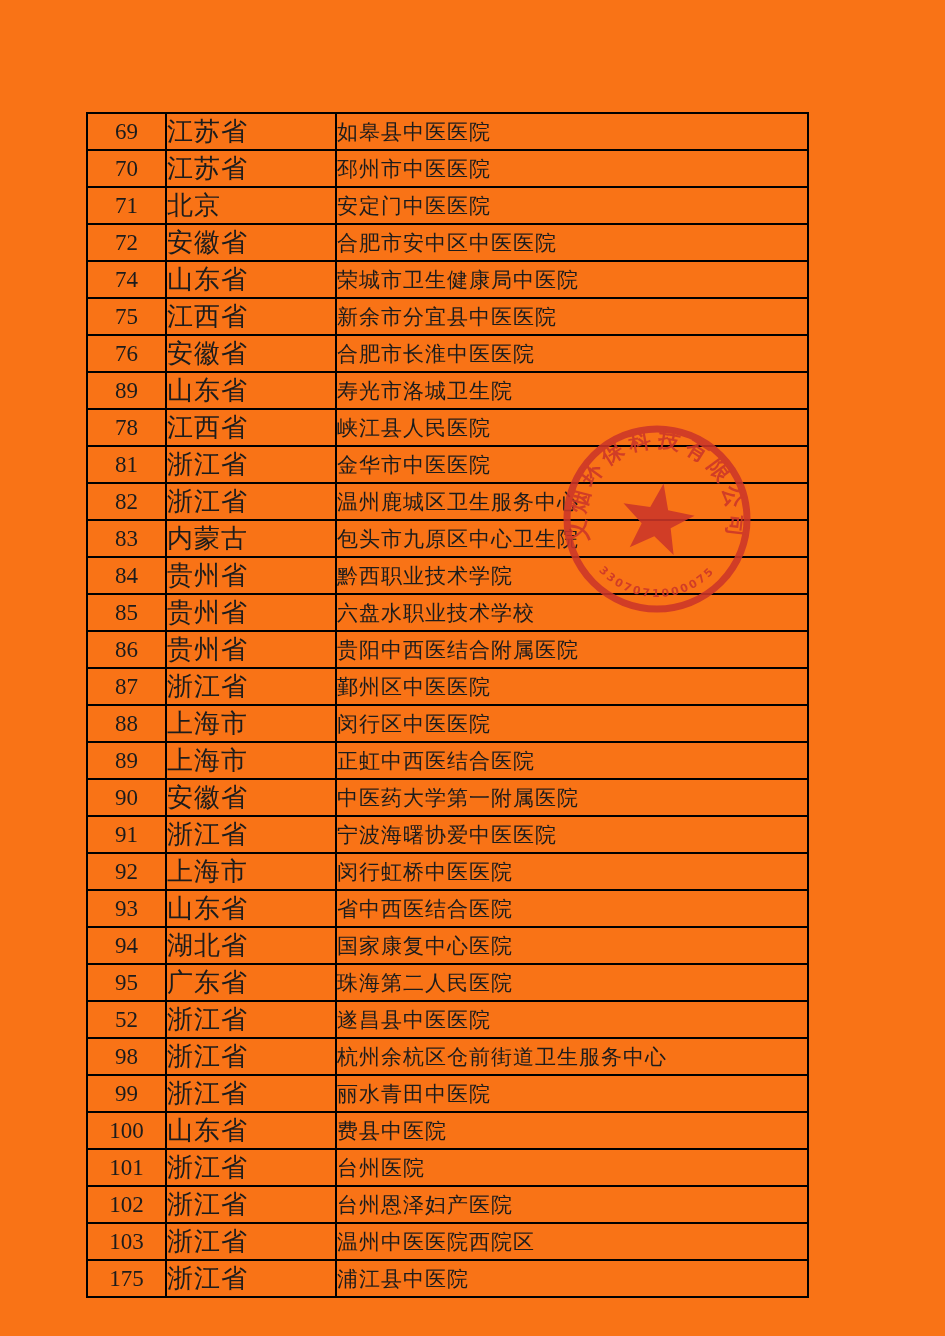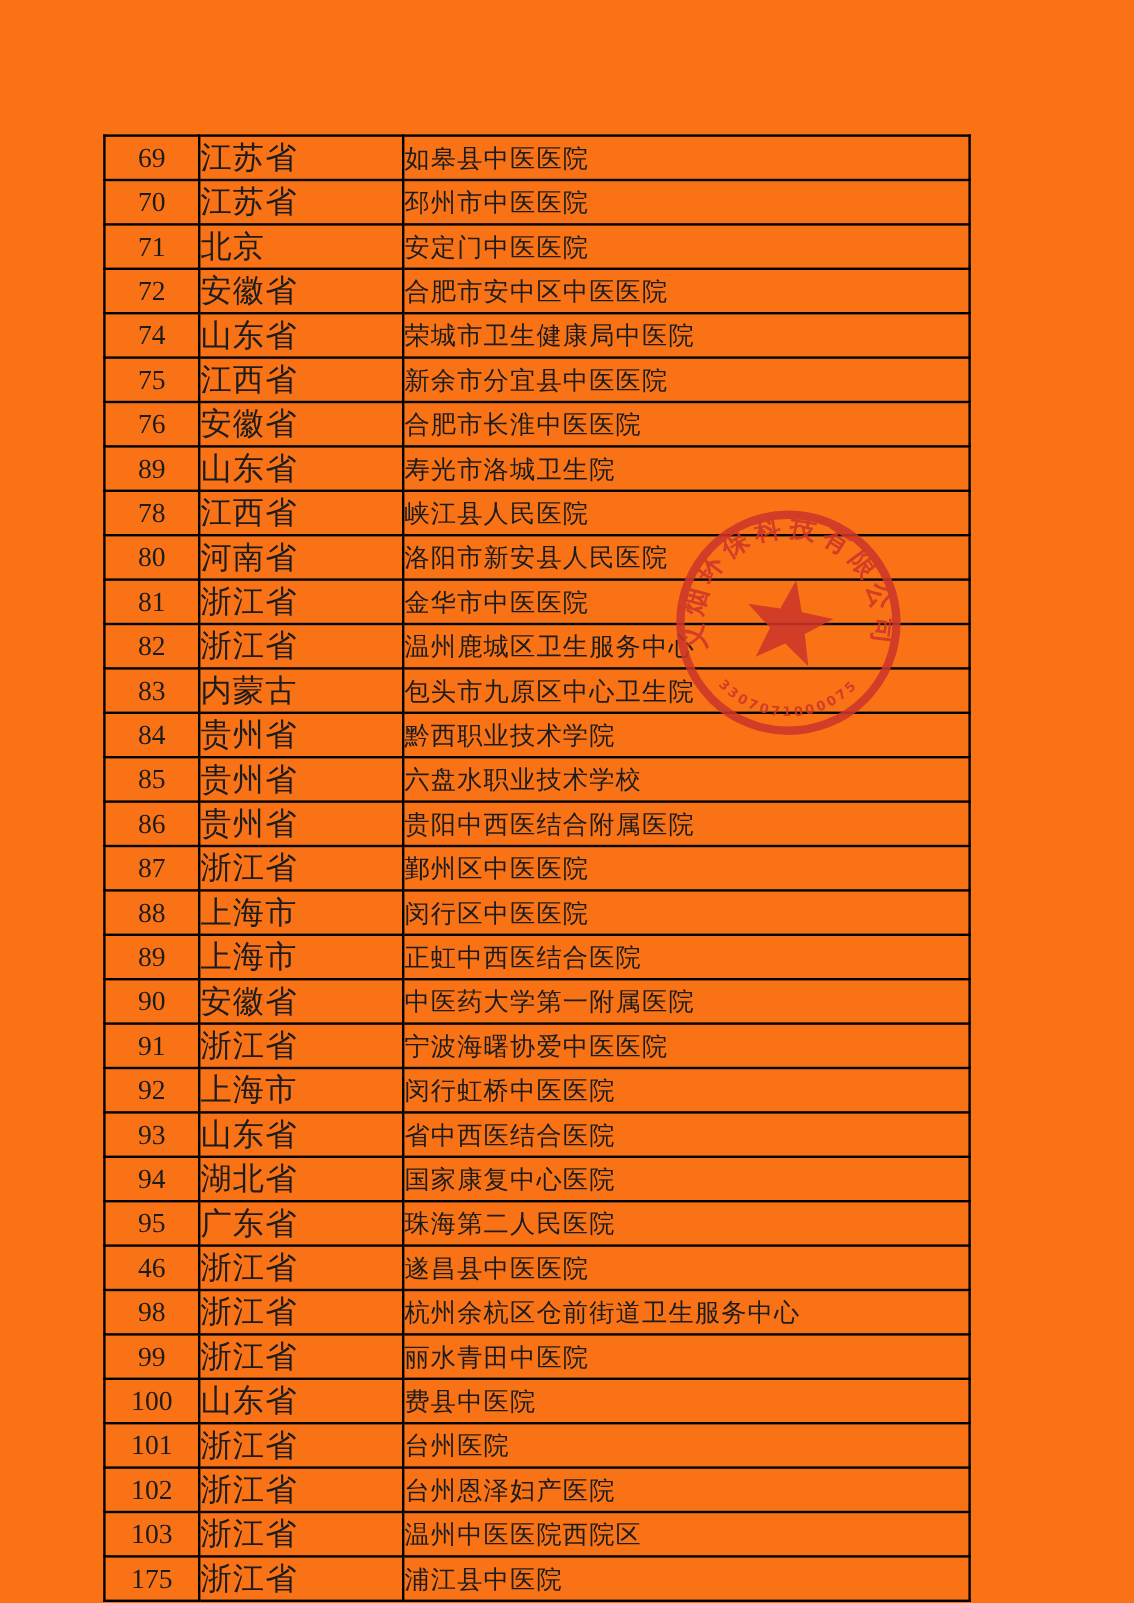--- a/index.html
+++ b/index.html
@@ -93,25 +93,20 @@
       <td class="col-no">89</td>
       <td class="col-prov">山东省</td>
       <td class="col-hosp">寿光市洛城卫生院</td>
     </tr>
         <tr>
       <td class="col-no">78</td>
       <td class="col-prov">江西省</td>
       <td class="col-hosp">峡江县人民医院</td>
     </tr>
         <tr>
-      <td class="col-no">80</td>
-      <td class="col-prov">河南省</td>
-      <td class="col-hosp">洛阳市新安县人民医院</td>
-    </tr>
-        <tr>
       <td class="col-no">81</td>
       <td class="col-prov">浙江省</td>
       <td class="col-hosp">金华市中医医院</td>
     </tr>
         <tr>
       <td class="col-no">82</td>
       <td class="col-prov">浙江省</td>
       <td class="col-hosp">温州鹿城区卫生服务中心</td>
     </tr>
         <tr>
@@ -173,21 +168,21 @@
       <td class="col-no">94</td>
       <td class="col-prov">湖北省</td>
       <td class="col-hosp">国家康复中心医院</td>
     </tr>
         <tr>
       <td class="col-no">95</td>
       <td class="col-prov">广东省</td>
       <td class="col-hosp">珠海第二人民医院</td>
     </tr>
         <tr>
-      <td class="col-no">46</td>
+      <td class="col-no">52</td>
       <td class="col-prov">浙江省</td>
       <td class="col-hosp">遂昌县中医医院</td>
     </tr>
         <tr>
       <td class="col-no">98</td>
       <td class="col-prov">浙江省</td>
       <td class="col-hosp">杭州余杭区仓前街道卫生服务中心</td>
     </tr>
         <tr>
       <td class="col-no">99</td>

